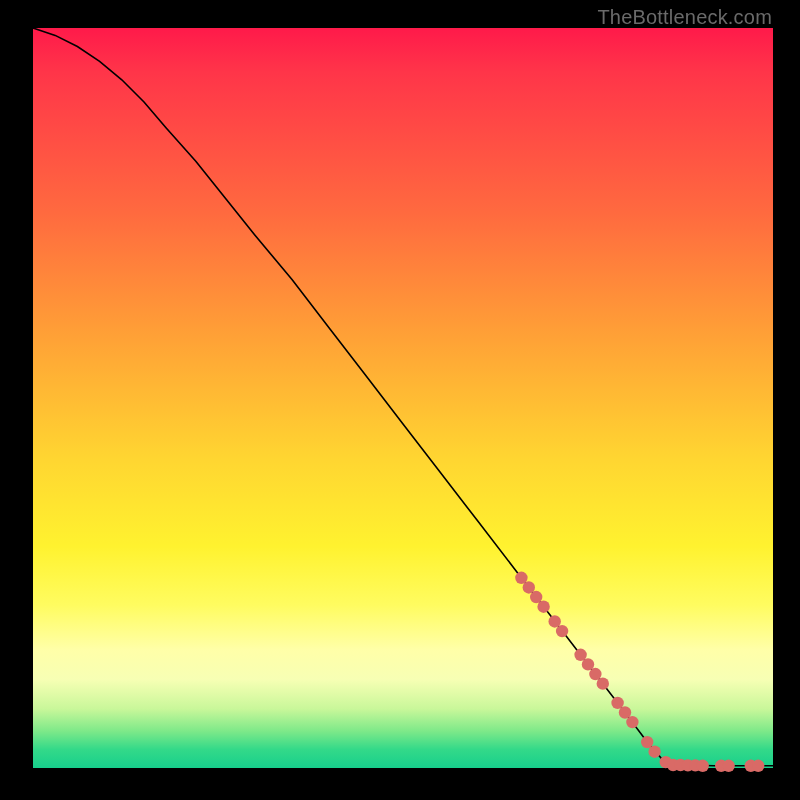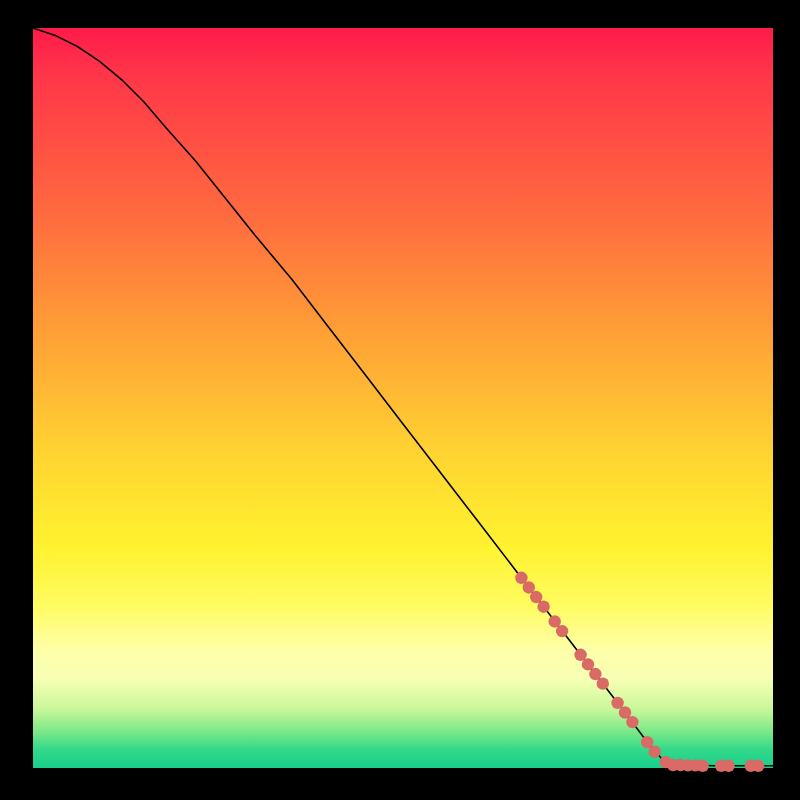--- a/index.html
+++ b/index.html
@@ -56,20 +56,21 @@
     top: 0;
     width: 740px;
     height: 740px;
     overflow: visible;
   }
 </style>
 </head>
 <body>
 <div id="container">
 
+  <div id="watermark">TheBottleneck.com</div>
 
   <div id="plot-area">
     <svg class="curve" viewBox="0 0 740 740">
       <path id="curve-path" fill="none" stroke="#000000" stroke-width="1.6" d="M0.00 0.00 L22.20 7.40 L44.40 18.50 L66.60 33.30 L88.80 51.80 L111.00 74.00 L133.20 99.90 L162.80 133.20 L192.40 170.20 L222.00 207.20 L259.00 251.60 L296.00 299.70 L333.00 347.80 L370.00 395.90 L407.00 444.00 L444.00 492.10 L481.00 540.20 L518.00 588.30 L555.00 636.40 L592.00 684.50 L614.20 714.10 L629.00 731.12 L636.40 735.56 L651.20 737.04 L680.80 737.78 L710.40 737.78 L740.00 737.78 "></path>
       <g id="dots">
           <circle cx="488.40" cy="549.82" r="6.2" fill="#d96a66" stroke="#b44c49" stroke-width="0"></circle>
           <circle cx="495.80" cy="559.44" r="6.2" fill="#d96a66" stroke="#b44c49" stroke-width="0"></circle>
           <circle cx="503.20" cy="569.06" r="6.2" fill="#d96a66" stroke="#b44c49" stroke-width="0"></circle>
           <circle cx="510.60" cy="578.68" r="6.2" fill="#d96a66" stroke="#b44c49" stroke-width="0"></circle>
           <circle cx="521.70" cy="593.48" r="6.2" fill="#d96a66" stroke="#b44c49" stroke-width="0"></circle>

